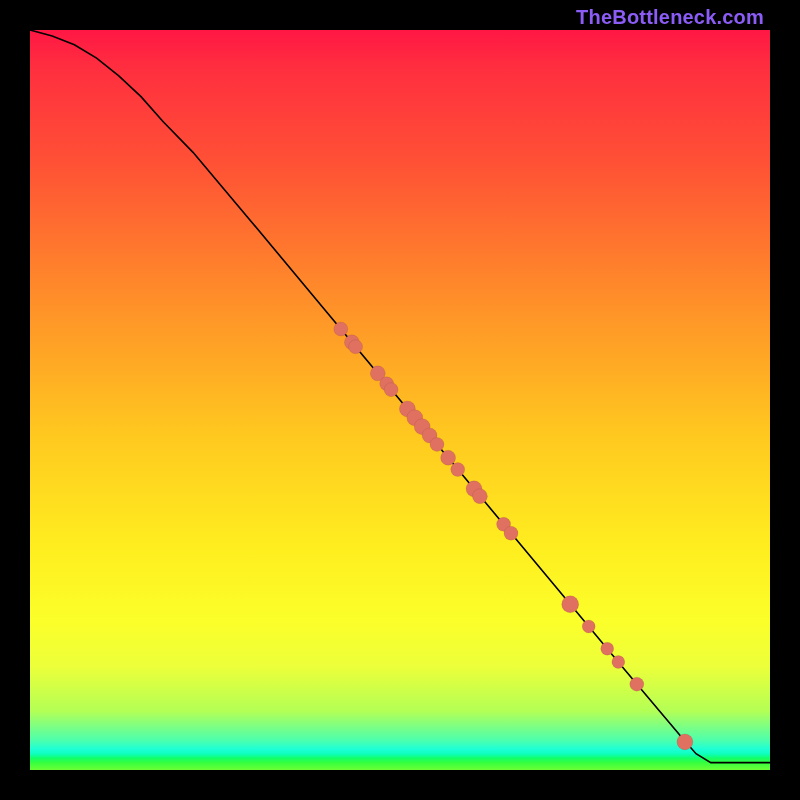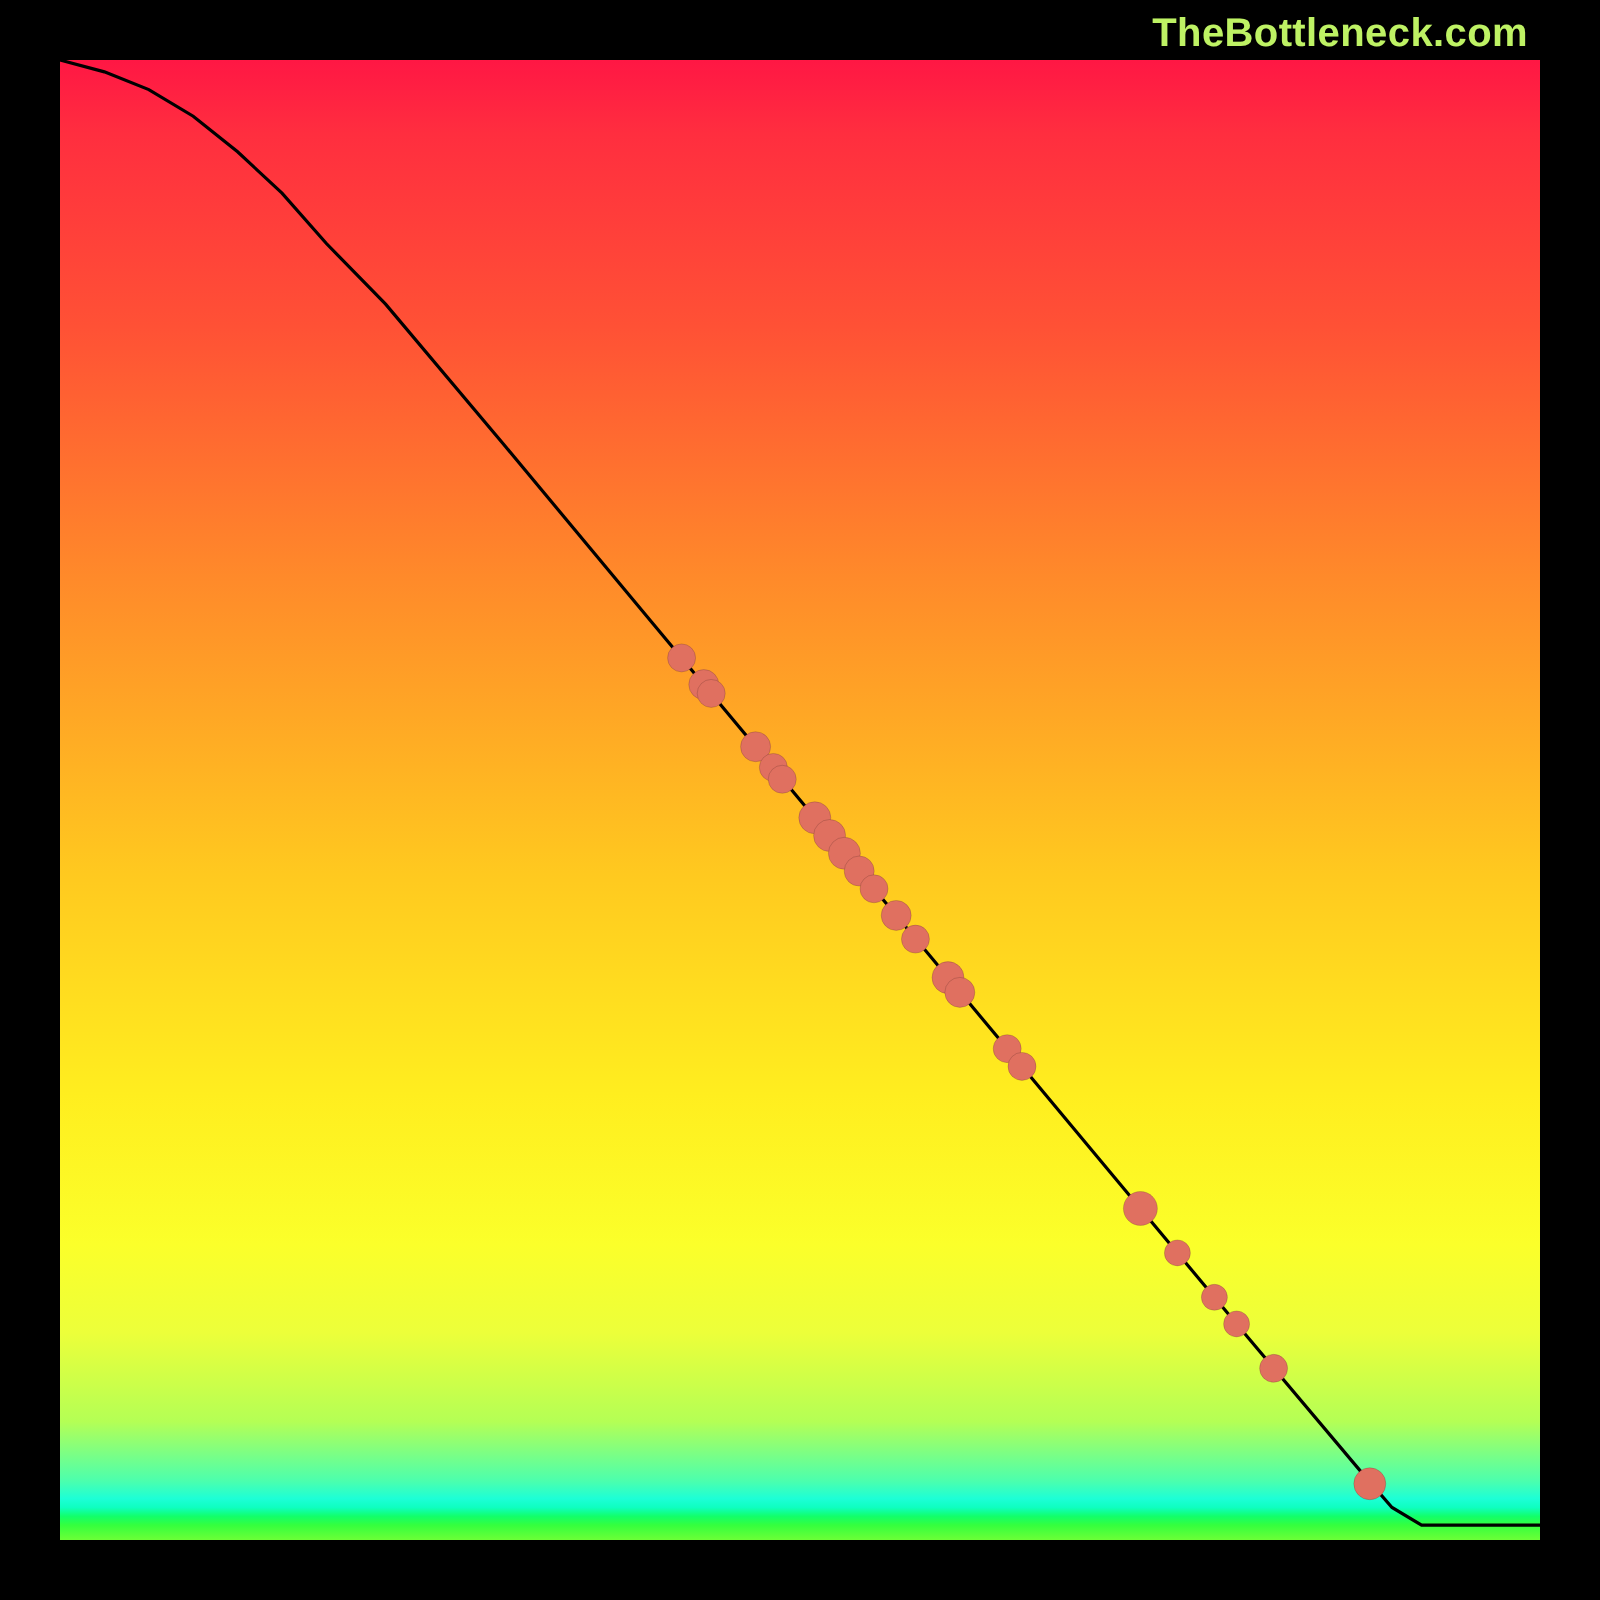--- a/index.html
+++ b/index.html
@@ -43,21 +43,21 @@
       #35ff3e 99%,
       #6cff37 100%
     );
   }
   .watermark {
     position: absolute;
     top: 6px;
     right: 36px;
     font-size: 20px;
     font-weight: 600;
-    color: #bef264;
+    color: #8b5cf6;
     letter-spacing: 0.2px;
     user-select: none;
   }
   svg.overlay {
     position: absolute;
     left: 30px;
     top: 30px;
     width: 740px;
     height: 740px;
     overflow: visible;

